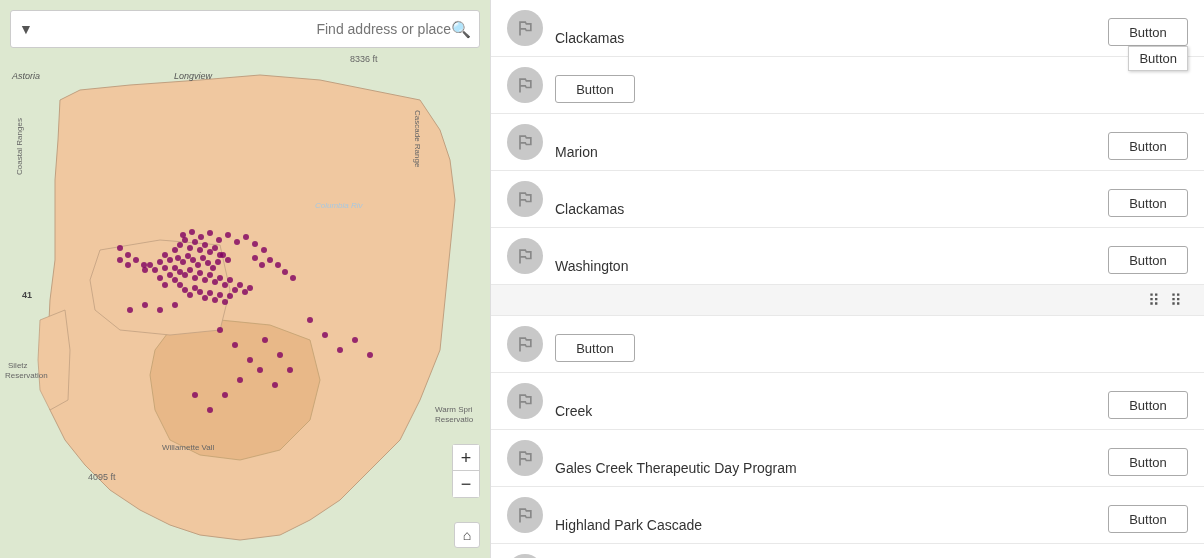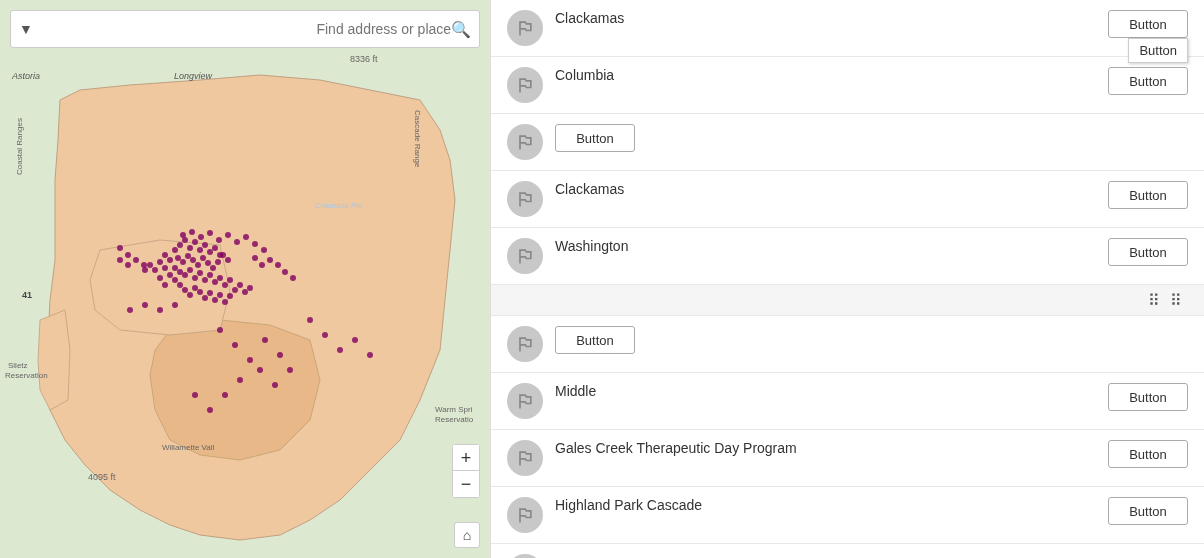--- a/index.html
+++ b/index.html
@@ -109,21 +109,21 @@
     #list-panel {
       flex: 1;
       height: 558px;
       background: white;
       overflow-y: auto;
       border-left: 1px solid #ddd;
     }
 
     .list-item {
       display: flex;
-      align-items: flex-start;
+      align-items: flex-end;
       padding: 10px 16px;
       border-bottom: 1px solid #e8e8e8;
       min-height: 52px;
     }
 
     .item-icon {
       width: 36px;
       height: 36px;
       background: #c8c8c8;
       border-radius: 50%;
@@ -369,30 +369,30 @@
         <div class="tooltip-box">Button</div>
       </div>
     </div>
 
     <div class="list-item">
       <div class="item-icon">
         <svg viewBox="0 0 24 24" xmlns="http://www.w3.org/2000/svg">
           <path d="M14 6l-1-2H5v17h2v-7h5l1 2h7V6h-6zm4 8h-4l-1-2H7V6h5l1 2h5v6z"></path>
         </svg>
       </div>
-      <span class="item-name">Columbia</span>
-      <button class="item-button">Button</button>
-    </div>
-
-    <div class="list-item">
-      <div class="item-icon">
-        <svg viewBox="0 0 24 24" xmlns="http://www.w3.org/2000/svg">
-          <path d="M14 6l-1-2H5v17h2v-7h5l1 2h7V6h-6zm4 8h-4l-1-2H7V6h5l1 2h5v6z"></path>
-        </svg>
-      </div>
+      <button class="item-button">Button</button>
+    </div>
+
+    <div class="list-item">
+      <div class="item-icon">
+        <svg viewBox="0 0 24 24" xmlns="http://www.w3.org/2000/svg">
+          <path d="M14 6l-1-2H5v17h2v-7h5l1 2h7V6h-6zm4 8h-4l-1-2H7V6h5l1 2h5v6z"></path>
+        </svg>
+      </div>
+      <span class="item-name">Marion</span>
       <button class="item-button">Button</button>
     </div>
 
     <div class="list-item">
       <div class="item-icon">
         <svg viewBox="0 0 24 24" xmlns="http://www.w3.org/2000/svg">
           <path d="M14 6l-1-2H5v17h2v-7h5l1 2h7V6h-6zm4 8h-4l-1-2H7V6h5l1 2h5v6z"></path>
         </svg>
       </div>
       <span class="item-name">Clackamas</span>
@@ -424,21 +424,21 @@
       </div>
       <button class="item-button">Button</button>
     </div>
 
     <div class="list-item">
       <div class="item-icon">
         <svg viewBox="0 0 24 24" xmlns="http://www.w3.org/2000/svg">
           <path d="M14 6l-1-2H5v17h2v-7h5l1 2h7V6h-6zm4 8h-4l-1-2H7V6h5l1 2h5v6z"></path>
         </svg>
       </div>
-      <span class="item-name">Middle</span>
+      <span class="item-name">Creek</span>
       <button class="item-button">Button</button>
     </div>
 
     <div class="list-item">
       <div class="item-icon">
         <svg viewBox="0 0 24 24" xmlns="http://www.w3.org/2000/svg">
           <path d="M14 6l-1-2H5v17h2v-7h5l1 2h7V6h-6zm4 8h-4l-1-2H7V6h5l1 2h5v6z"></path>
         </svg>
       </div>
       <span class="item-name">Gales Creek Therapeutic Day Program</span>

